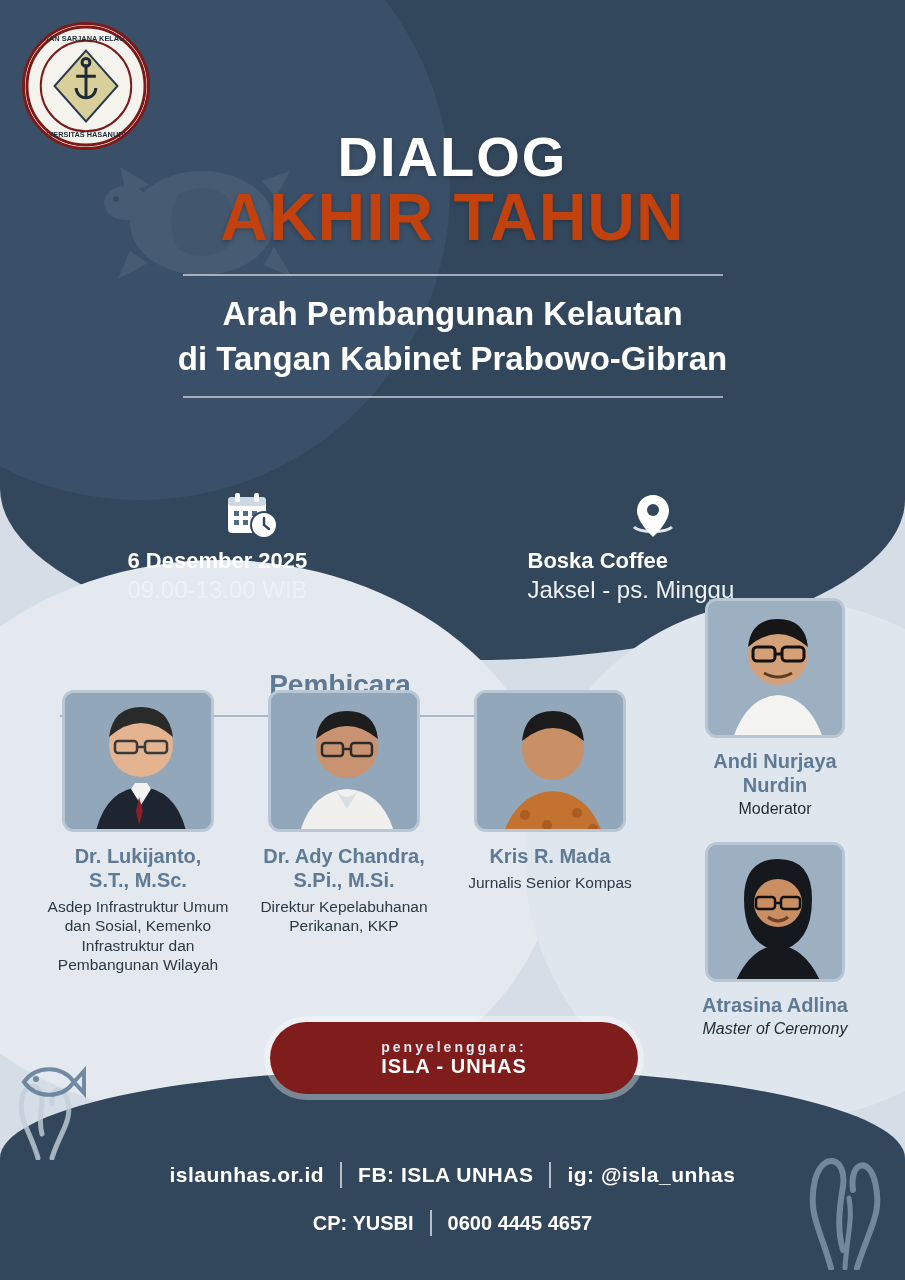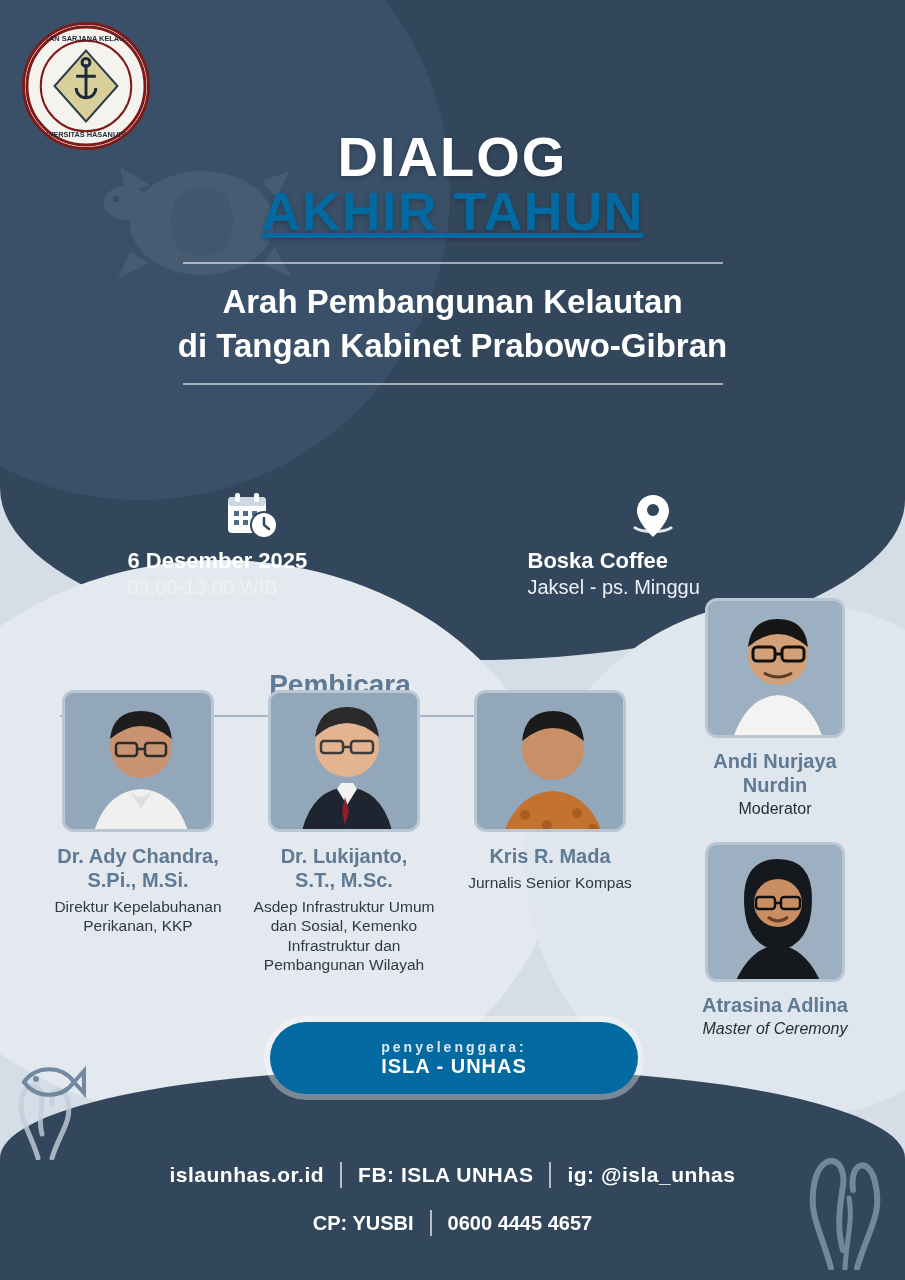--- a/index.html
+++ b/index.html
@@ -73,45 +73,44 @@
   .title-wrap {
     position: absolute; top: 130px; left: 0; width: 905px;
     text-align: center;
   }
   .title1 {
     font-size: 56px; font-weight: bold; color: #ffffff;
     letter-spacing: 2px; line-height: .95;
     text-shadow: 0 2px 5px rgba(0,0,0,.25);
   }
   .title2 {
-    font-size: 54px; font-weight: bold; color: #0369a1;
+    font-size: 66px; font-weight: bold; color: #c2410c;
     letter-spacing: 1px; line-height: 1.05;
     text-shadow: 0 2px 5px rgba(0,0,0,.25);
-    text-decoration: underline;
   }
   .rule {
     width: 540px; height: 2px; background: rgba(255,255,255,.55);
     margin: 22px auto 16px auto;
   }
   .rule.b { margin: 14px auto 0 auto; }
   .subtitle {
     color: #ffffff; font-size: 33px; font-weight: bold;
     line-height: 1.35;
   }
 
   
   .meta {
     position: absolute; top: 488px; left: 0; width: 905px;
     display: flex; justify-content: center; gap: 150px;
     text-align: left; color: #ffffff;
   }
   .meta-col { width: 250px; }
   .meta-icon { height: 56px; display:flex; align-items:center; justify-content:center; }
   .meta-main { font-size: 22px; font-weight: bold; margin-top: 4px; }
-  .meta-sub { font-size: 20px; margin-top: 2px; color: #eef2f6; }
+  .meta-sub { font-size: 24px; margin-top: 2px; color: #eef2f6; }
 
   
   .pembicara-head {
     position: absolute; top: 636px; left: 60px; width: 560px;
     text-align: center;
     margin-top: 33px;
   }
   .pembicara-head .t {
     color: #5f7a94; font-size: 28px; font-weight: bold;
   }
@@ -151,21 +150,21 @@
   .side-person .name {
     margin-top: 11px; color: #5f7a94; font-size: 20px; font-weight: bold; line-height: 1.2;
   }
   .side-person .role { margin-top: 3px; color: #1f2b36; font-size: 16px; }
   .side-person .role.italic { font-style: italic; }
 
   
   .pill {
     position: absolute; top: 1022px; left: 270px;
     width: 368px; height: 72px;
-    background: #0369a1; border-radius: 36px;
+    background: #7f1d1d; border-radius: 36px;
     display: flex; flex-direction: column; align-items: center; justify-content: center;
     box-shadow: 0 0 0 6px rgba(255,255,255,.35);
   }
   .pill .small { color: #dfe7ef; font-size: 14px; letter-spacing: 3px; font-weight: bold; }
   .pill .big { color: #ffffff; font-size: 20px; font-weight: bold; letter-spacing: 1px; }
 
   
   .footer {
     position: absolute; bottom: 44px; left: 0; width: 905px;
     text-align: center; color: #ffffff;
@@ -280,55 +279,55 @@
     <div class="t">Pembicara</div>
     <div class="line"></div>
   </div>
 
   <div class="speakers">
 
     <div class="spk">
       <div class="photo">
         <svg width="152" height="142" viewBox="0 0 152 142">
           <rect width="152" height="142" fill="#93a7bb"></rect>
-          <circle cx="76" cy="54" r="31" fill="#c99371"></circle>
-          <path d="M45 46 q31 -26 62 0 q-3 -28 -31 -28 q-28 0 -31 28 Z" fill="#1d1d1d"></path>
-          <rect x="51" y="50" width="21" height="13" rx="3" fill="none" stroke="#2c2c2c" stroke-width="2.5"></rect>
-          <rect x="80" y="50" width="21" height="13" rx="3" fill="none" stroke="#2c2c2c" stroke-width="2.5"></rect>
-          <path d="M72 56 h8" stroke="#2c2c2c" stroke-width="2.5"></path>
-          <path d="M28 142 q12 -44 48 -46 q36 2 48 46 Z" fill="#f0f0ee"></path>
-          <path d="M64 96 q12 16 24 0 l-12 20 Z" fill="#93a7bb" opacity=".25"></path>
-        </svg>
-      </div>
-      <div class="name">
-        <span>Dr. Ady Chandra,</span><br>
-        <span>S.Pi., M.Si.</span>
-      </div>
-      <div class="role">Direktur Kepelabuhanan Perikanan, KKP</div>
-    </div>
-
-    <div class="spk">
-      <div class="photo">
-        <svg width="152" height="142" viewBox="0 0 152 142">
-          <rect width="152" height="142" fill="#93a7bb"></rect>
           <circle cx="76" cy="52" r="32" fill="#e3b48f"></circle>
           <path d="M44 44 q32 -28 64 0 q-4 -30 -32 -30 q-28 0 -32 30 Z" fill="#2a2a2a"></path>
           <rect x="50" y="48" width="22" height="12" rx="3" fill="none" stroke="#3a3a3a" stroke-width="2.5"></rect>
           <rect x="80" y="48" width="22" height="12" rx="3" fill="none" stroke="#3a3a3a" stroke-width="2.5"></rect>
           <path d="M72 54 h8" stroke="#3a3a3a" stroke-width="2.5"></path>
           <path d="M30 142 q10 -46 46 -48 q36 2 46 48 Z" fill="#1e2430"></path>
           <path d="M66 96 l10 16 l10 -16 l-4 -6 h-12 Z" fill="#f2f2f2"></path>
           <path d="M74 104 l4 14 l-4 14 l-3 -14 Z" fill="#8b1f2b"></path>
         </svg>
       </div>
       <div class="name">
         <span>Dr. Lukijanto,</span><br>
         <span>S.T., M.Sc.</span>
       </div>
       <div class="role">Asdep Infrastruktur Umum dan Sosial, Kemenko Infrastruktur dan Pembangunan Wilayah</div>
+    </div>
+
+    <div class="spk">
+      <div class="photo">
+        <svg width="152" height="142" viewBox="0 0 152 142">
+          <rect width="152" height="142" fill="#93a7bb"></rect>
+          <circle cx="76" cy="54" r="31" fill="#c99371"></circle>
+          <path d="M45 46 q31 -26 62 0 q-3 -28 -31 -28 q-28 0 -31 28 Z" fill="#1d1d1d"></path>
+          <rect x="51" y="50" width="21" height="13" rx="3" fill="none" stroke="#2c2c2c" stroke-width="2.5"></rect>
+          <rect x="80" y="50" width="21" height="13" rx="3" fill="none" stroke="#2c2c2c" stroke-width="2.5"></rect>
+          <path d="M72 56 h8" stroke="#2c2c2c" stroke-width="2.5"></path>
+          <path d="M28 142 q12 -44 48 -46 q36 2 48 46 Z" fill="#f0f0ee"></path>
+          <path d="M64 96 q12 16 24 0 l-12 20 Z" fill="#93a7bb" opacity=".25"></path>
+        </svg>
+      </div>
+      <div class="name">
+        <span>Dr. Ady Chandra,</span><br>
+        <span>S.Pi., M.Si.</span>
+      </div>
+      <div class="role">Direktur Kepelabuhanan Perikanan, KKP</div>
     </div>
 
     <div class="spk">
       <div class="photo">
         <svg width="152" height="142" viewBox="0 0 152 142">
           <rect width="152" height="142" fill="#93a7bb"></rect>
           <circle cx="76" cy="56" r="31" fill="#c98f66"></circle>
           <path d="M45 48 q31 -26 62 0 q-3 -30 -31 -30 q-28 0 -31 30 Z" fill="#1b1b1b"></path>
           <path d="M26 142 q14 -42 50 -44 q36 2 50 44 Z" fill="#c4722f"></path>
           <g fill="#a95d22">

